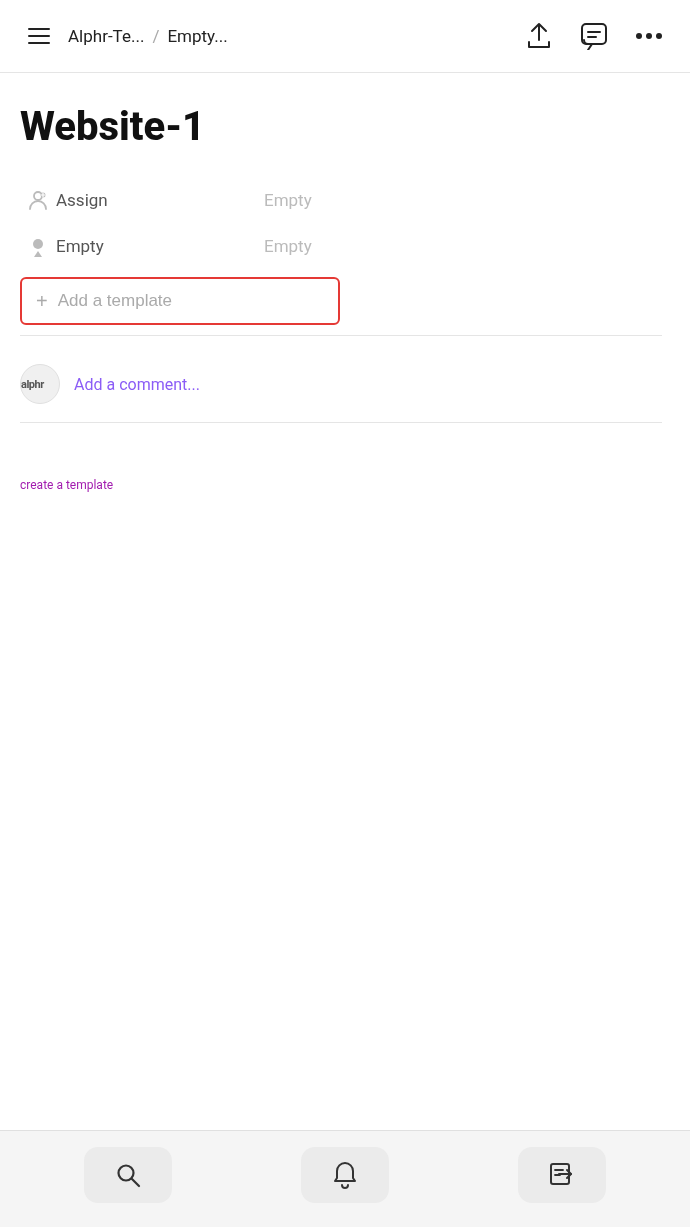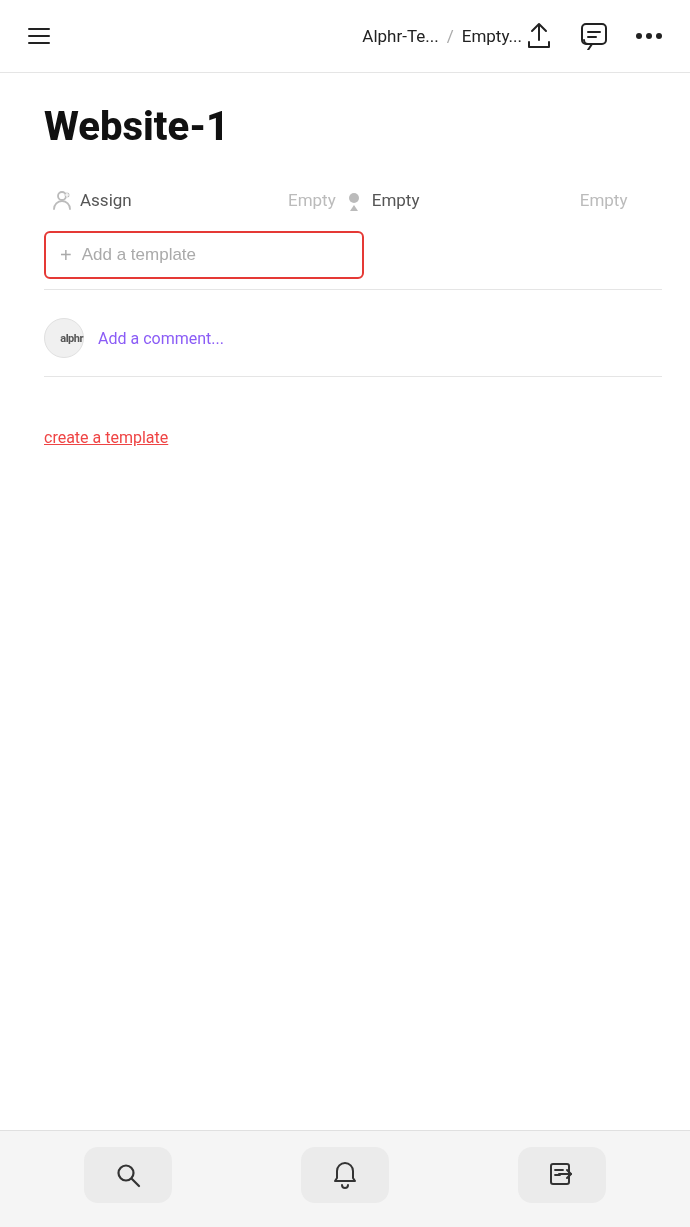--- a/index.html
+++ b/index.html
@@ -26,21 +26,20 @@
       padding: 18px 24px;
       border-bottom: 1px solid #e5e5e5;
       background: #ffffff;
     }
 
     .header-left {
       display: flex;
       align-items: center;
       gap: 14px;
       flex: 1;
-      justify-content: space-between;
     }
 
     .hamburger-icon {
       display: flex;
       flex-direction: column;
       gap: 5px;
       cursor: pointer;
     }
 
     .hamburger-icon span {
@@ -76,35 +75,35 @@
       cursor: pointer;
       display: flex;
       align-items: center;
       justify-content: center;
       padding: 4px;
     }
 
     
     .main-content {
       flex: 1;
-      padding: 32px 28px 24px 44px;
+      padding: 32px 28px 24px 20px;
     }
 
     .page-title {
       font-size: 40px;
       font-weight: 800;
       color: #111;
       margin-bottom: 28px;
       line-height: 1.1;
     }
 
     
     .properties-section {
       display: flex;
-      flex-direction: row;
+      flex-direction: column;
       gap: 0;
       margin-bottom: 8px;
     }
 
     .property-row {
       display: flex;
       align-items: center;
       padding: 12px 0;
       gap: 0;
     }
@@ -173,21 +172,21 @@
       margin-bottom: 8px;
     }
 
     .avatar {
       width: 40px;
       height: 40px;
       border-radius: 50%;
       background: #f0f0f0;
       display: flex;
       align-items: center;
-      justify-content: flex-end;
+      justify-content: flex-start;
       font-size: 11px;
       font-weight: 700;
       color: #555;
       flex-shrink: 0;
       border: 1px solid #e0e0e0;
       letter-spacing: -0.5px;
     }
 
     .comment-placeholder {
       font-size: 16px;
@@ -201,24 +200,23 @@
     }
 
     
     .empty-page-text {
       font-size: 17px;
       color: #555;
       line-height: 1.5;
     }
 
     .create-template-link {
-      color: #ef4444;
-      text-decoration: underline;
-      cursor: pointer;
-      font-size: 16px;
+      color: #a21caf;
+      cursor: pointer;
+      font-size: 12px;
     }
 
     
     .bottom-bar {
       display: flex;
       align-items: center;
       justify-content: space-around;
       padding: 16px 20px 24px 20px;
       background: #f5f5f5;
       border-top: 1px solid #e0e0e0;

